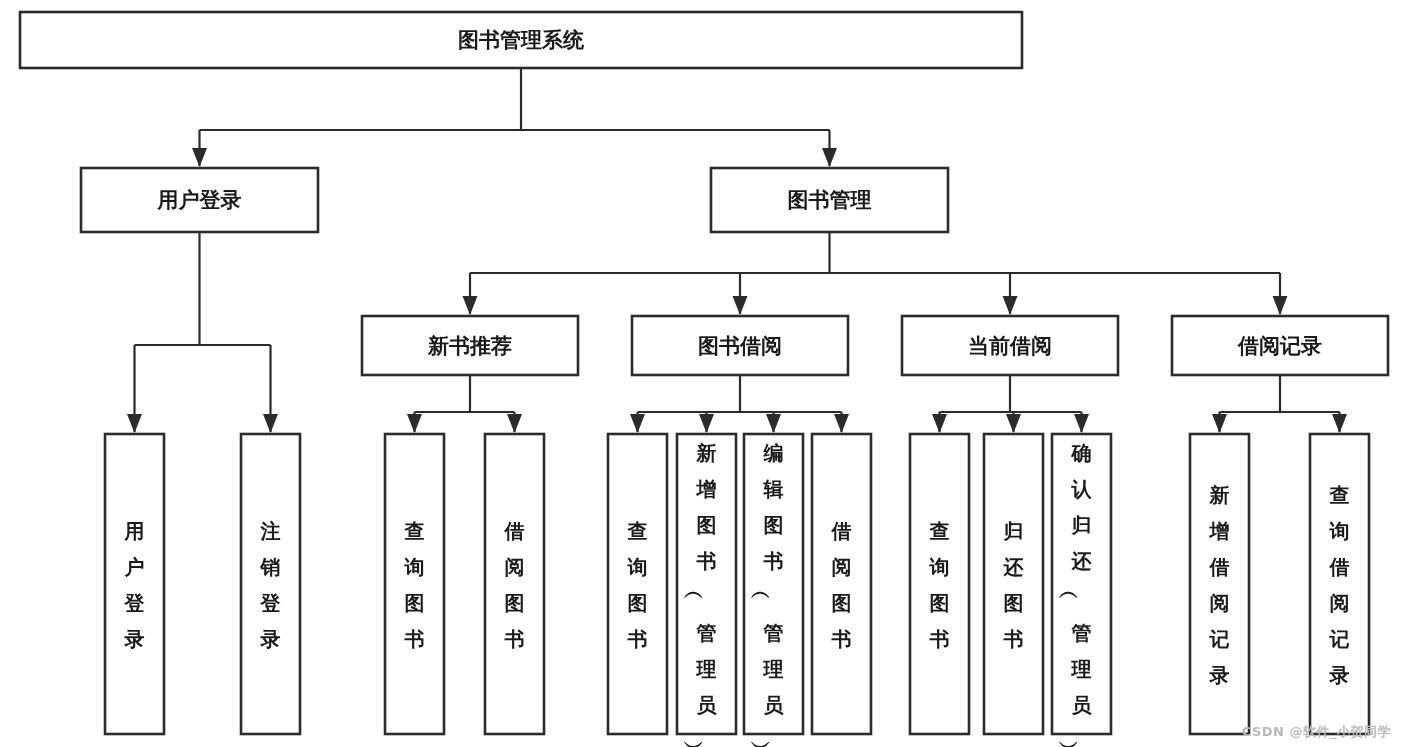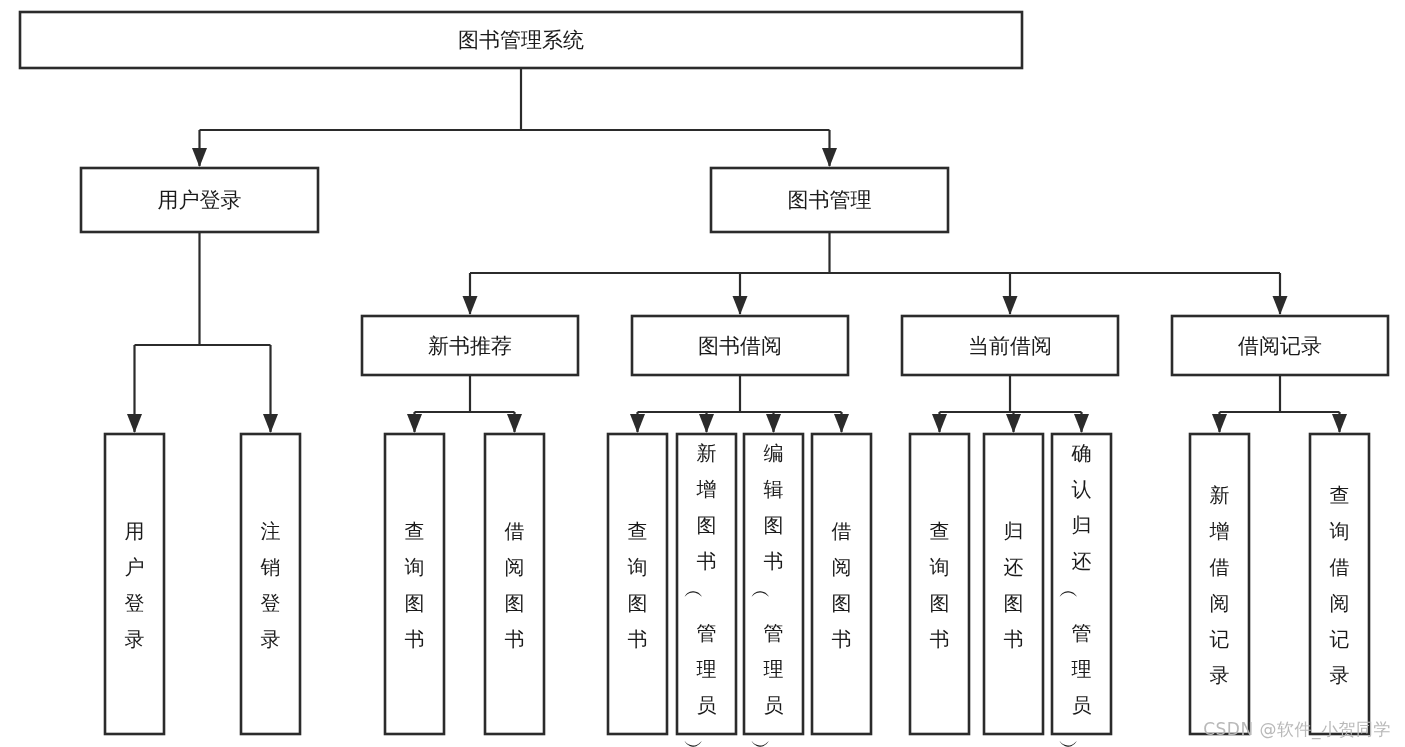--- a/index.html
+++ b/index.html
@@ -9,20 +9,21 @@
   }
   body {
     font-family: "DejaVu Sans", "Liberation Sans", sans-serif;
   }
   #diagram-root {
     position: relative;
     width: 1405px;
     height: 747px;
     background: #ffffff;
     overflow: hidden;
+    font-weight: bold;
   }
   svg.diagram-canvas {
     position: absolute;
     left: 0;
     top: 0;
     width: 1405px;
     height: 747px;
     display: block;
   }
   .node-box {
@@ -51,21 +52,21 @@
     font-family: "DejaVu Sans", "Liberation Sans", sans-serif;
     fill: #1a1a1a;
     font-size: 20px;
     text-anchor: middle;
   }
   .watermark-text {
     position: absolute;
     right: 14px;
     bottom: 6px;
     font-family: "DejaVu Sans", "Liberation Sans", sans-serif;
-    font-size: 17px;
+    font-size: 13px;
     color: #b9b9b9;
     white-space: nowrap;
     letter-spacing: 0.5px;
   }
 </style>
 </head>
 <body>
 
 <div id="diagram-root">
   <svg class="diagram-canvas" viewBox="0 0 1405 747">

